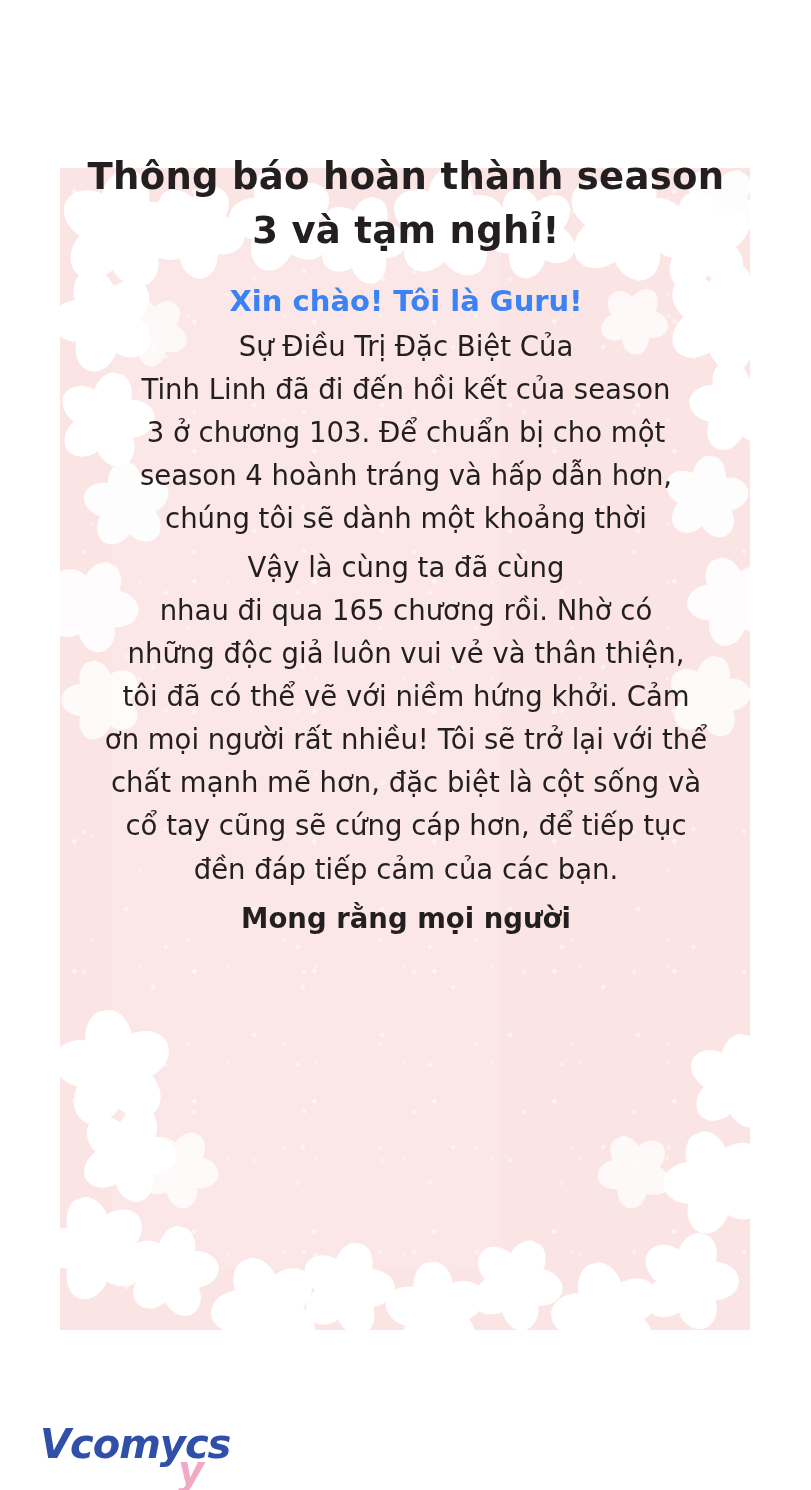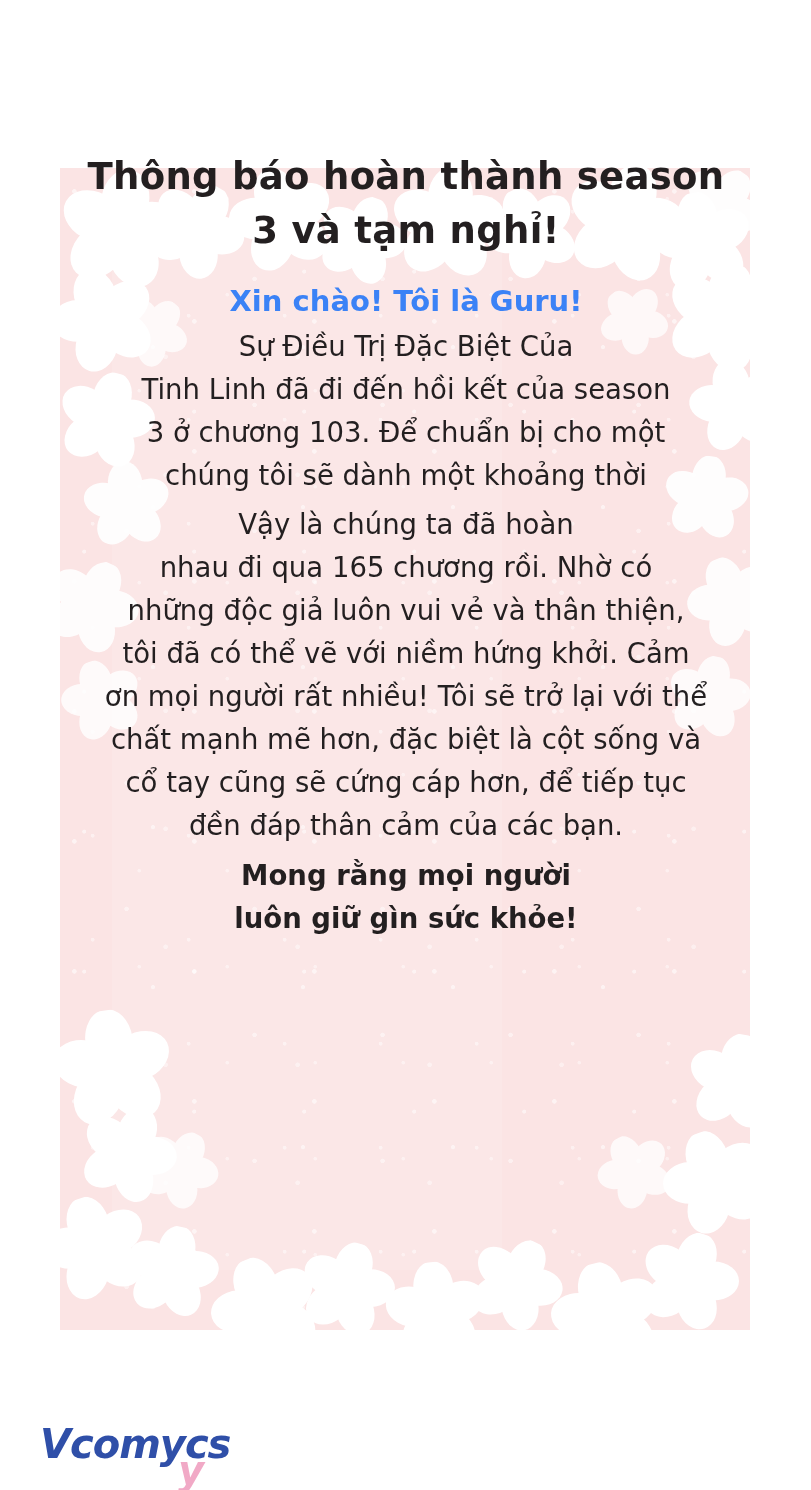--- a/index.html
+++ b/index.html
@@ -501,33 +501,33 @@
       </div>
     </div>
 
   <div id="notice-text">
     <h1 id="notice-title">Thông báo hoàn thành season 3 và tạm nghỉ!</h1>
     <p id="notice-greeting">Xin chào! Tôi là Guru!</p>
     <div id="notice-body">
         <p class="notice-para">Sự Điều Trị Đặc Biệt Của</p>
         <p class="notice-para">Tinh Linh đã đi đến hồi kết của season</p>
         <p class="notice-para">3 ở chương 103. Để chuẩn bị cho một</p>
+        <p class="notice-para">season 4 hoành tráng và hấp dẫn hơn,</p>
         <p class="notice-para">chúng tôi sẽ dành một khoảng thời</p>
-        <p class="notice-para gap">Vậy là chúng ta đã hoàn</p>
+        <p class="notice-para gap">Vậy là cùng ta đã cùng</p>
         <p class="notice-para">nhau đi qua 165 chương rồi.  Nhờ có</p>
         <p class="notice-para">những độc giả luôn vui vẻ và thân thiện,</p>
         <p class="notice-para">tôi đã có thể vẽ với niềm hứng khởi. Cảm</p>
         <p class="notice-para">ơn mọi người rất nhiều! Tôi sẽ trở lại với thể</p>
         <p class="notice-para">chất mạnh mẽ hơn, đặc biệt là cột sống và</p>
         <p class="notice-para">cổ tay cũng sẽ cứng cáp hơn, để tiếp tục</p>
-        <p class="notice-para">đền đáp thân cảm của các bạn.</p>
+        <p class="notice-para">đền đáp tiếp cảm của các bạn.</p>
       </div>
     <div id="notice-closing">
         <p class="notice-para bold gap">Mong rằng mọi người</p>
-        <p class="notice-para bold">luôn giữ gìn sức khỏe!</p>
       </div>
   </div>
 
   <div id="watermark">
     <span id="wm-text">Vcomycs</span>
     <span id="wm-accent">y</span>
   </div>
 
 </div>
 

